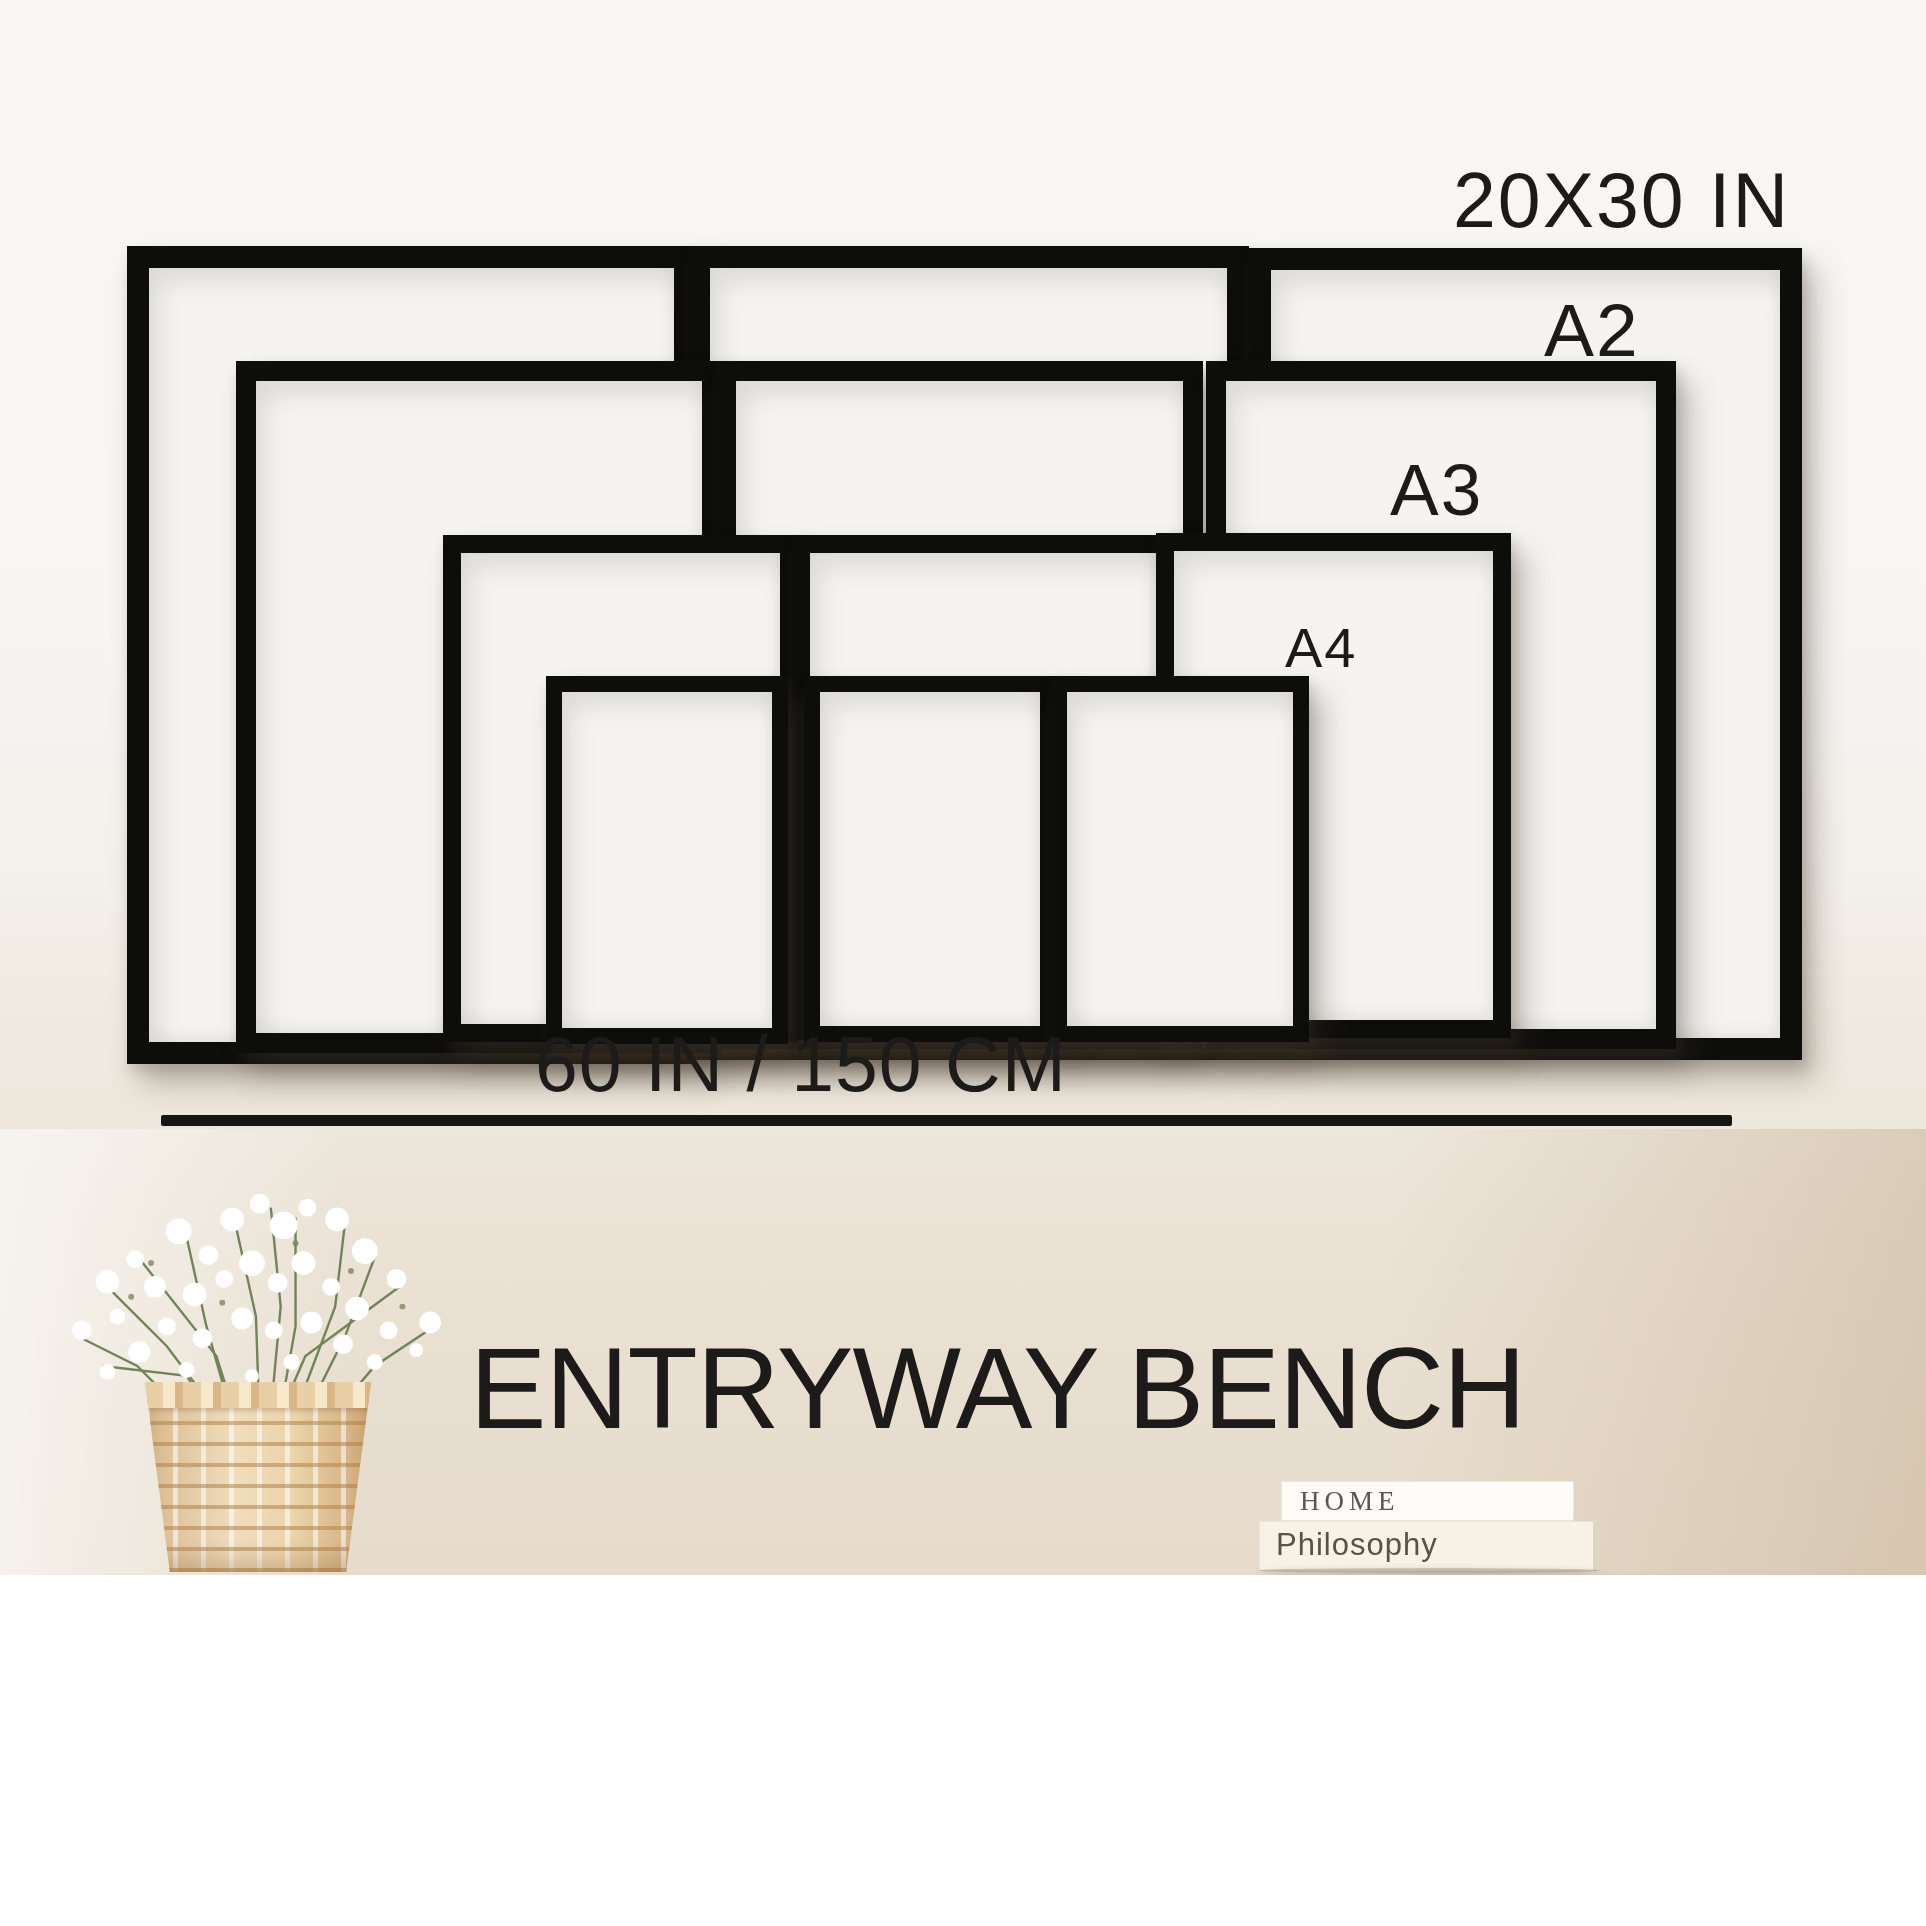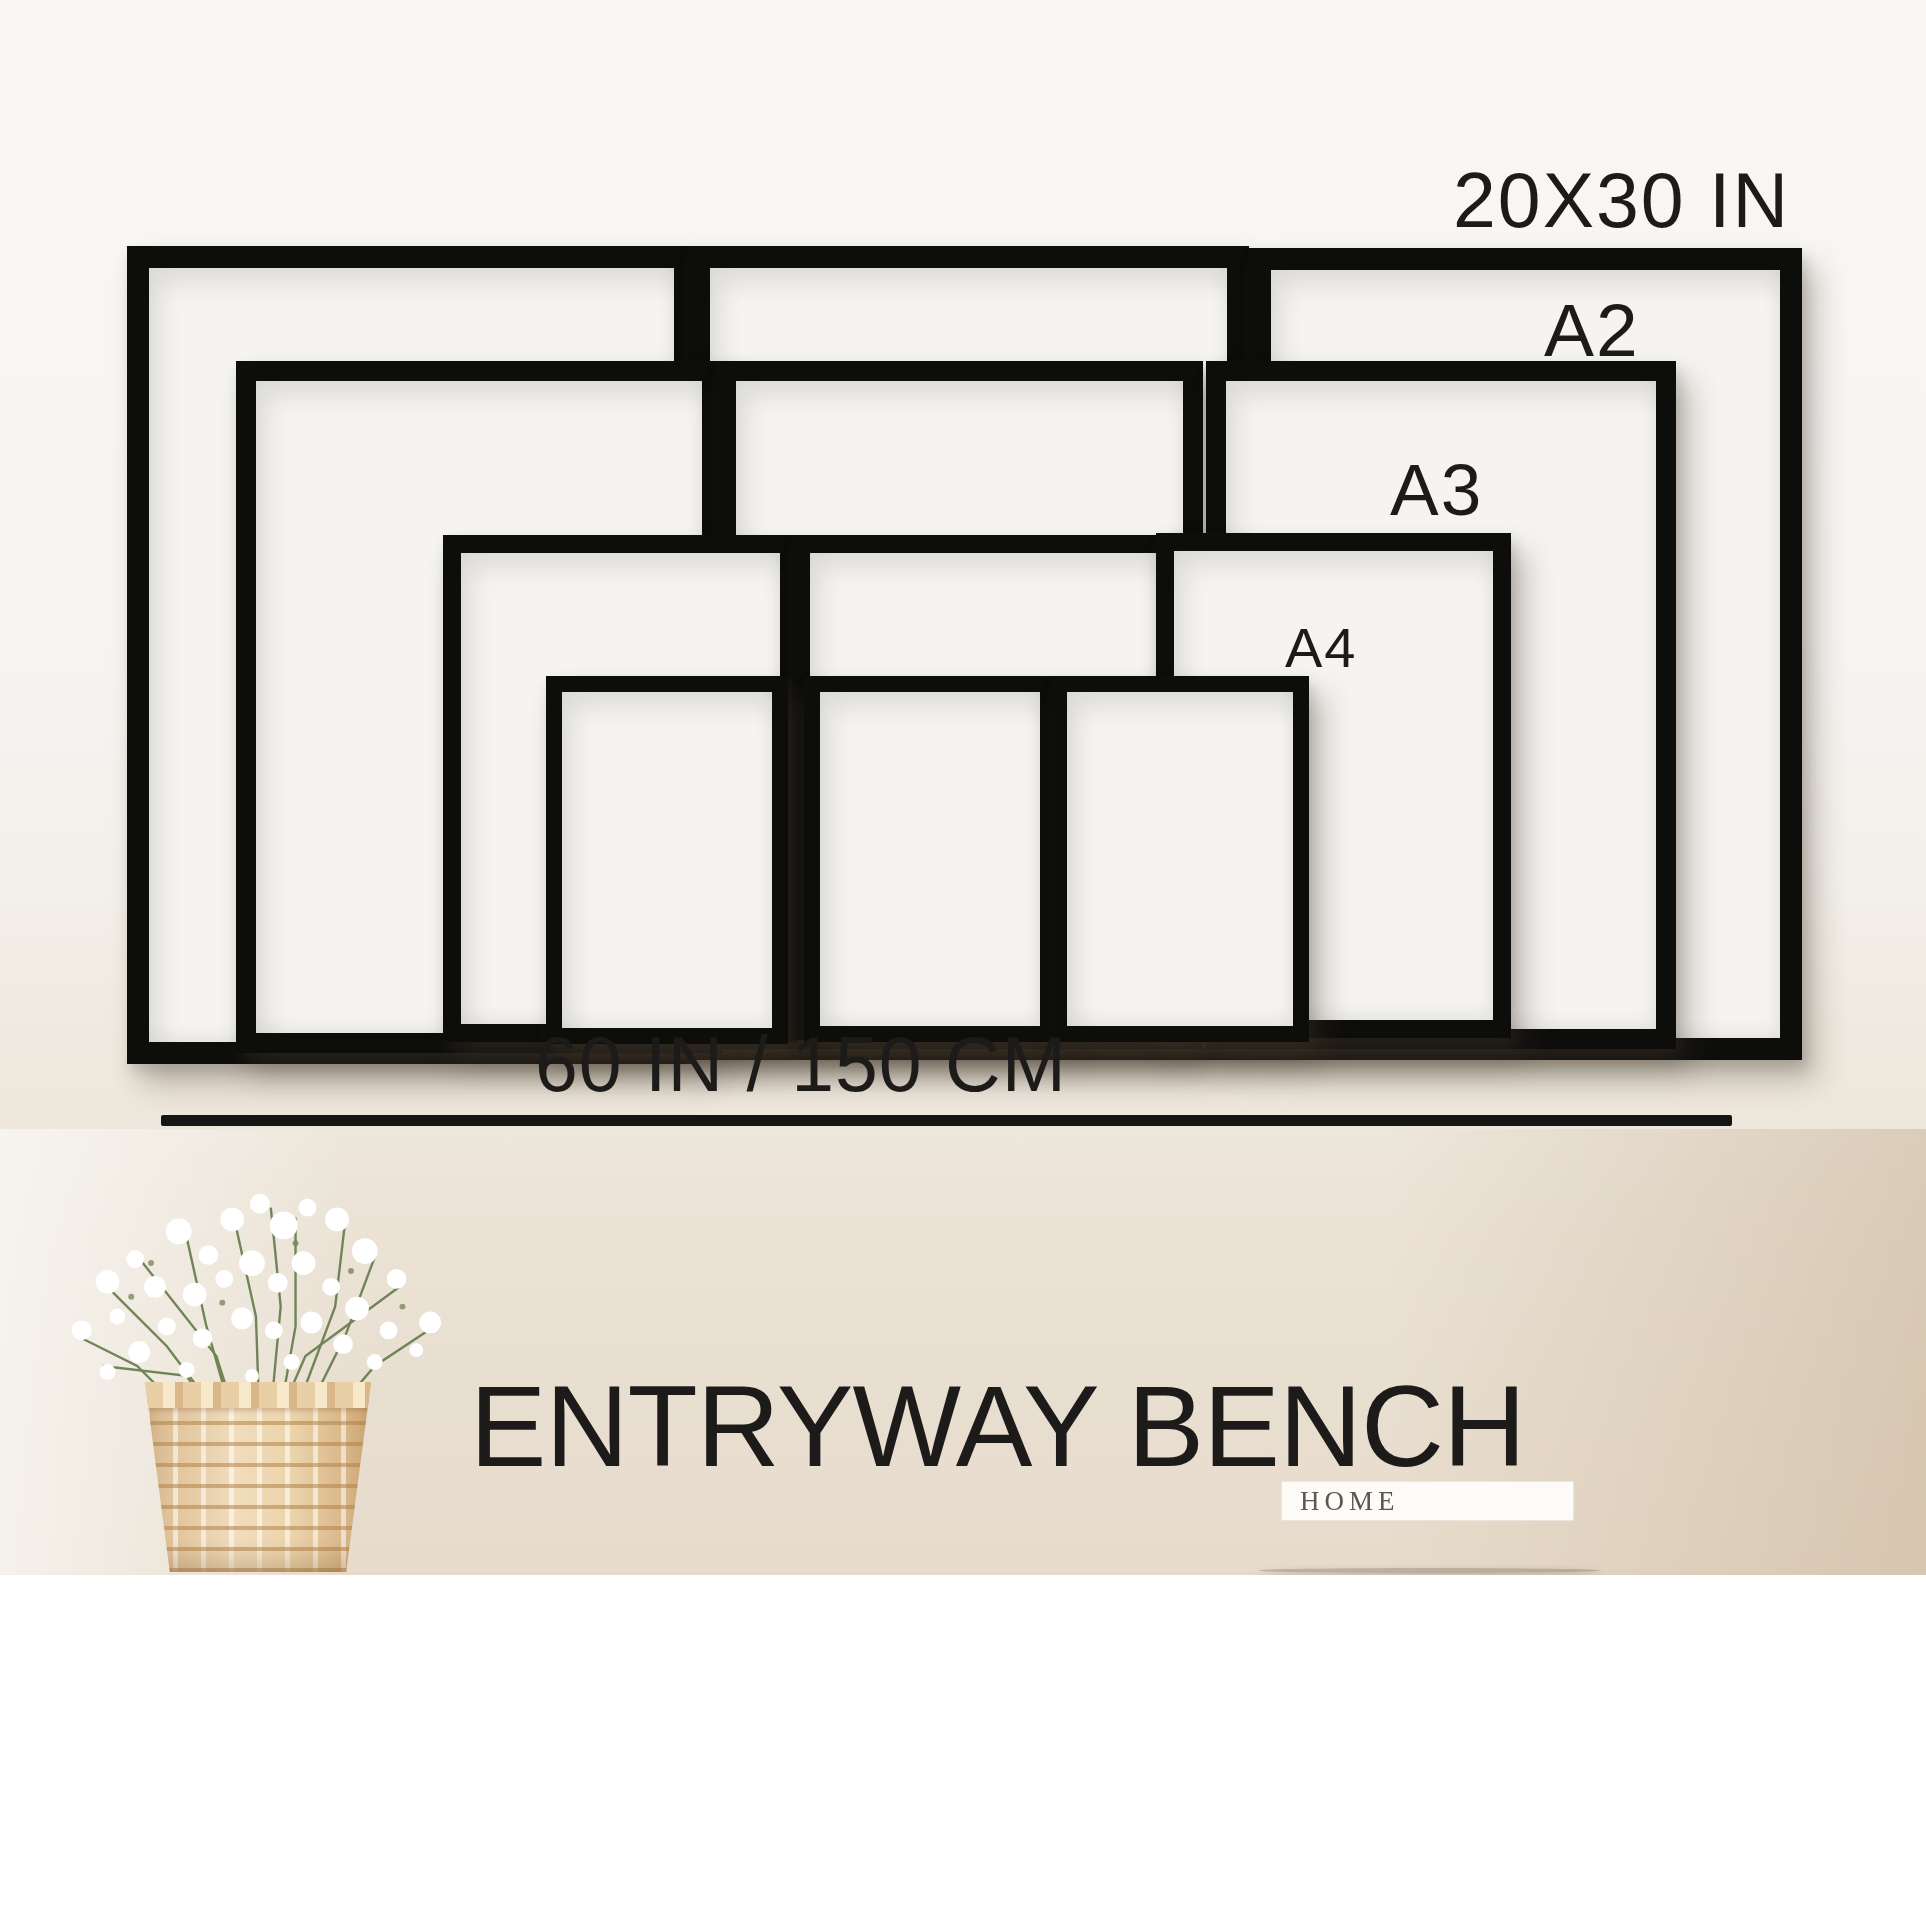--- a/index.html
+++ b/index.html
@@ -60,21 +60,21 @@
     position:absolute;left:535px;top:1026px;width:772px;text-align:left;
     font-size:77px;line-height:1;letter-spacing:1px;z-index:10;
   }
   .measure-line{
     position:absolute;left:161px;top:1115px;width:1571px;height:11px;
     background:#151514;border-radius:2px;z-index:10;
   }
   
   .headline{
     position:absolute;left:369px;top:1331px;width:1257px;text-align:center;
-    font-size:115px;line-height:1;letter-spacing:-1px;font-weight:400;z-index:10;margin-top:38px;
+    font-size:115px;line-height:1;letter-spacing:-1px;font-weight:400;z-index:10;
   }
   
   .plant-flowers{position:absolute;left:48px;top:1168px;width:406px;height:297px;z-index:6;}
   .plant-basket{
     position:absolute;left:145px;top:1382px;width:226px;height:190px;z-index:7;
     background:
       repeating-linear-gradient(0deg, rgba(176,130,74,.55) 0 4px, rgba(0,0,0,0) 4px 21px),
       repeating-linear-gradient(90deg, rgba(255,255,255,.55) 0 5px, rgba(0,0,0,0) 5px 28px),
       linear-gradient(90deg,#d9b98e 0%,#f0ddbc 40%,#ecd4ab 65%,#cfa877 100%);
     clip-path:polygon(0 0,100% 0,89% 100%,11% 100%);
@@ -268,20 +268,21 @@
           <circle cx="306" cy="104" r="3"></circle>
         <circle cx="176" cy="136" r="3"></circle>
           <circle cx="84" cy="130" r="3"></circle>
           <circle cx="358" cy="140" r="3"></circle>
       </g>
     </svg>
   </div>
   <div class="plant-basket"></div>
 
   <div class="book-top">HOME</div>
+  <div class="book-bottom">Philosophy</div>
   <div class="book-shadow"></div>
 
   <div class="bench-top"></div>
   <div class="bench-apron"></div>
   <div class="cubby" id="cubby-left"></div>
   <div class="cubby" id="cubby-mid"></div>
   <div class="cubby" id="cubby-right"></div>
   <div class="x-brace" id="xbrace-left">
     <div class="bar b1"></div>
     <div class="bar b2"></div>

